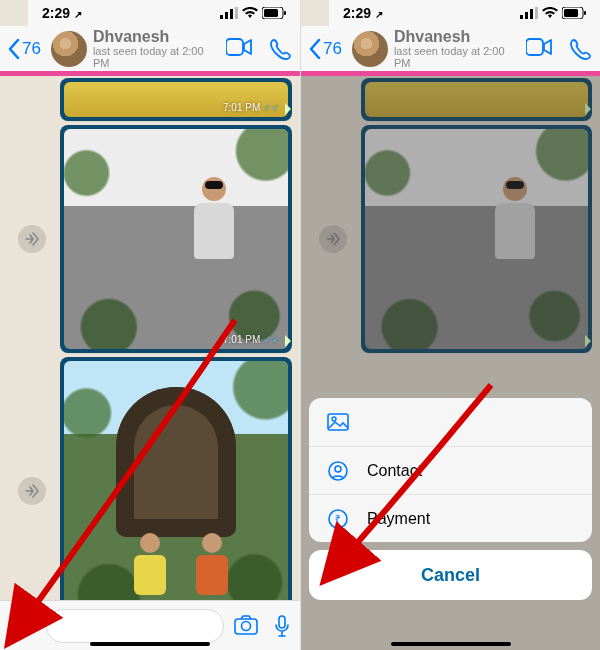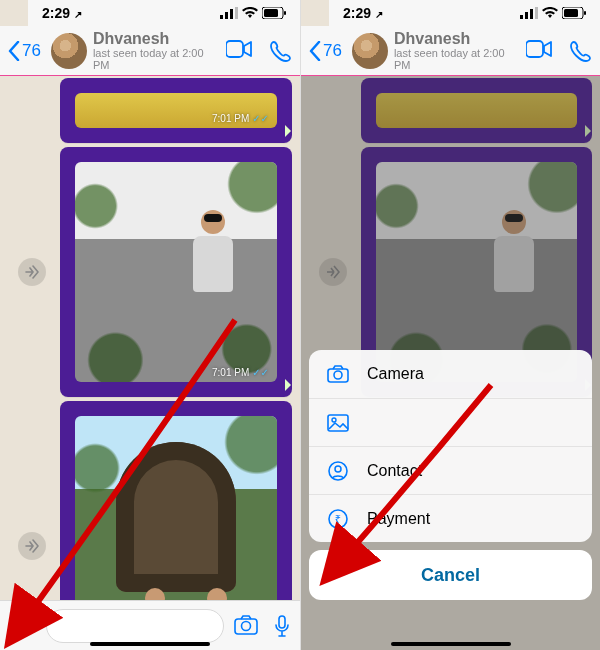--- a/index.html
+++ b/index.html
@@ -7,32 +7,32 @@
   .wrap { display: flex; width: 600px; height: 650px; }
   .phone { width: 300px; height: 650px; position: relative; background: #eae3d7; overflow: hidden; }
   .phone + .phone { border-left: 1px solid #ddd; }
 
   
   .statusbar { position: absolute; top:0; left:0; right:0; height: 26px; display:flex; align-items:center; justify-content:space-between; padding: 0 14px; font-size:14px; font-weight:600; color:#000; z-index: 20; background: linear-gradient(#f7f7f7,#f7f7f7); margin-left: 28px; }
   .statusbar .right { display:flex; align-items:center; gap:4px; }
   .statusbar svg { display:block; }
 
   
-  .header { position:absolute; top:26px; left:0; right:0; height:50px; background:#f7f7f7; border-bottom:1px solid #ec4899; display:flex; align-items:center; padding: 0 8px; z-index:19; gap:6px; }
+  .header { position:absolute; top:26px; left:0; right:0; height:50px; background:#f7f7f7; border-bottom:5px solid #ec4899; display:flex; align-items:center; padding: 0 8px; z-index:19; gap:6px; }
   .back { color:#007aff; display:flex; align-items:center; font-size:17px; gap:2px; }
   .avatar { width:36px; height:36px; border-radius:50%; background: radial-gradient(circle at 40% 35%, #d7b48a 0 18%, #c59a6b 18% 40%, #8b6a46 40% 100%); margin-left:4px; flex:none;}
   .titleblock { flex:1; line-height:1.1; overflow:hidden; }
   .titleblock .name { font-size:16px; font-weight:600; color:#737373; }
   .titleblock .status { font-size:11px; color:#8a8a8d; }
   .hicons { display:flex; gap:18px; color:#007aff; }
   .hicons svg { display:block; }
 
   
   .body { position:absolute; top:76px; left:0; right:0; bottom:50px; overflow:hidden; background: #eae3d7; }
-  .msg { position:relative; margin: 4px 8px 4px 60px; background:#4c1d95; border-radius:8px; padding:15px; box-shadow: 0 1px 0 rgba(0,0,0,.05); }
+  .msg { position:relative; margin: 4px 8px 4px 60px; background:#0c4a6e; border-radius:8px; padding:4px; box-shadow: 0 1px 0 rgba(0,0,0,.05); }
   .msg::after { content:""; position:absolute; right:-5px; bottom:6px; width:0; height:0; border:6px solid transparent; border-left-color:#e1ffc7; }
   .imgbox { border-radius:6px; overflow:hidden; position:relative; }
   .msg.small .imgbox { height: 35px; }
   .msg.med .imgbox { height: 220px; }
   .msg.tall .imgbox { height: 260px; }
 
   .scene { width:100%; height:100%; position:relative; background: linear-gradient(#6e7a55, #4d5a3d); }
   .scene.rocks { background: linear-gradient(#ededed 0 35%, #8c8c8c 35% 100%); }
   .scene .leaves { position:absolute; inset:0; background:
      radial-gradient(circle at 10% 20%, #3f6b2a 0 8%, transparent 9%),
@@ -274,30 +274,20 @@
     </div>
   </div>
 
   <div class="dim"></div>
 
   <div class="sheet">
     <div class="sheet-list">
       <div class="sheet-item">
         <span class="ic">
               <svg width="22" height="18" viewBox="0 0 22 18">
-                <rect x="1" y="4" width="20" height="13" rx="2.5" fill="none" stroke="#007aff" stroke-width="1.6"></rect>
-                <path d="M6 4 L8 1 H14 L16 4" fill="none" stroke="#007aff" stroke-width="1.6"></path>
-                <circle cx="11" cy="10" r="4" fill="none" stroke="#007aff" stroke-width="1.6"></circle>
-              </svg>
-            </span>
-        <span>Camera</span>
-      </div>
-      <div class="sheet-item">
-        <span class="ic">
-              <svg width="22" height="18" viewBox="0 0 22 18">
                 <rect x="1" y="1" width="20" height="16" rx="2" fill="none" stroke="#007aff" stroke-width="1.6"></rect>
                 <circle cx="7" cy="6" r="2" fill="none" stroke="#007aff" stroke-width="1.4"></circle>
                 <path d="M2 15 L8 9 L13 13 L16 10 L21 15" fill="none" stroke="#007aff" stroke-width="1.6"></path>
               </svg>
             </span>
       </div>
       <div class="sheet-item">
         <span class="ic">
               <svg width="20" height="20" viewBox="0 0 20 20">
                 <circle cx="10" cy="10" r="9" fill="none" stroke="#007aff" stroke-width="1.6"></circle>

